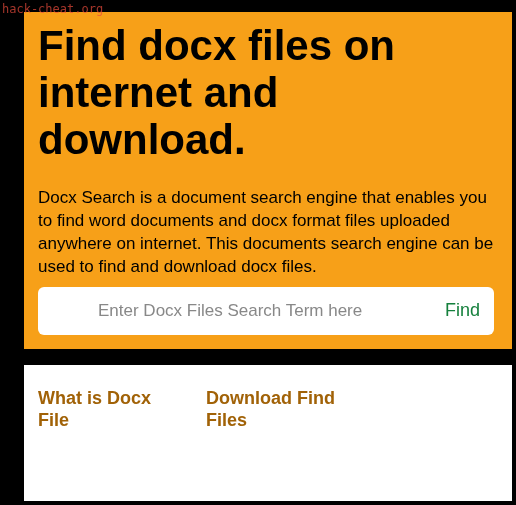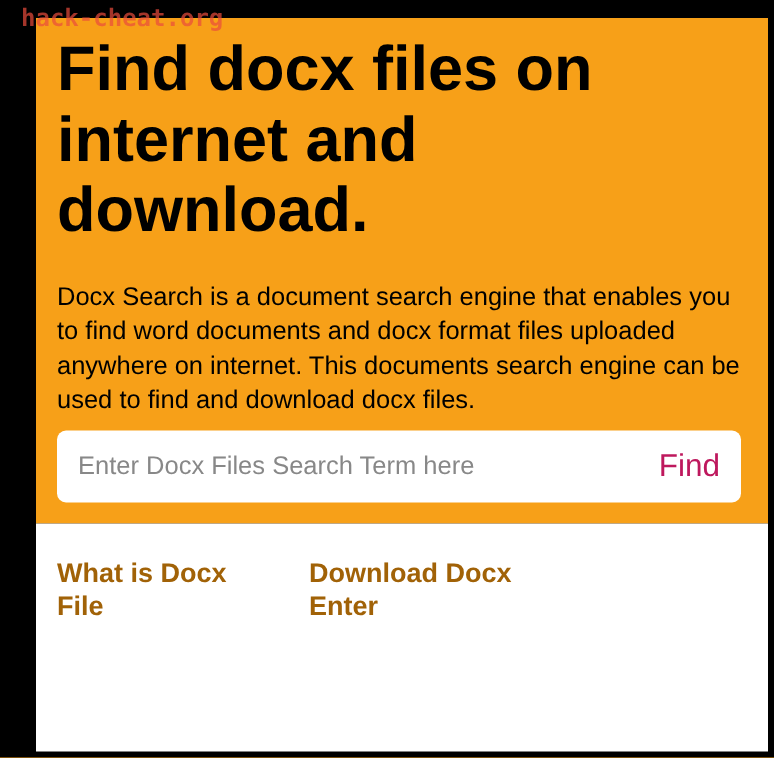--- a/index.html
+++ b/index.html
@@ -11,44 +11,44 @@
       width: 516px;
       height: 505px;
       background: #000;
       font-family: Arial, Helvetica, sans-serif;
       position: relative;
       overflow: hidden;
     }
     .watermark {
       position: absolute;
       top: 2px;
-      left: 14px;
+      left: 2px;
       color: rgba(233, 75, 60, 0.7);
-      font-size: 16px;
+      font-size: 12px;
       font-family: monospace;
       z-index: 100;
-      font-weight: bold;
     }
     .outer-frame {
       position: absolute;
       top: 12px;
       left: 4px;
       right: 4px;
       bottom: 4px;
       background: #000;
       border-radius: 8px;
     }
     .inner-content {
       position: absolute;
       top: 0;
       left: 20px;
       right: 0;
       bottom: 0;
       display: flex;
       flex-direction: column;
+      gap: 16px;
     }
     .orange-section {
       background: #f7a018;
       padding: 10px 18px 14px 14px;
       flex: 0 0 auto;
     }
     .headline {
       font-size: 42px;
       font-weight: bold;
       color: #000;
@@ -69,27 +69,28 @@
       padding: 0 14px;
       height: 48px;
     }
     .search-input {
       flex: 1;
       border: none;
       outline: none;
       font-size: 17px;
       color: #333;
       background: transparent;
+      margin-left: 46px;
     }
     .search-input::placeholder {
       color: #888;
     }
     .find-button {
-      color: #be185d;
-      font-size: 21px;
+      color: #15803d;
+      font-size: 18px;
       background: none;
       border: none;
       cursor: pointer;
       font-family: inherit;
       padding-left: 10px;
     }
     .white-section {
       background: #fff;
       padding: 22px 18px 18px 14px;
       display: flex;
@@ -115,16 +116,16 @@
     <div class="orange-section">
       <h1 class="headline">Find docx files on internet and download.</h1>
       <p class="description">Docx Search is a document search engine that enables you to find word documents and docx format files uploaded anywhere on internet. This documents search engine can be used to find and download docx files.</p>
       <div class="search-bar">
         <input type="text" class="search-input" placeholder="Enter Docx Files Search Term here" style="">
         <button class="find-button">Find</button>
       </div>
     </div>
     <div class="white-section">
       <div class="nav-item">What is Docx File</div>
-      <div class="nav-item">Download Docx Enter</div>
+      <div class="nav-item">Download Find Files</div>
     </div>
   </div>
 </div>
 
 </body></html>

